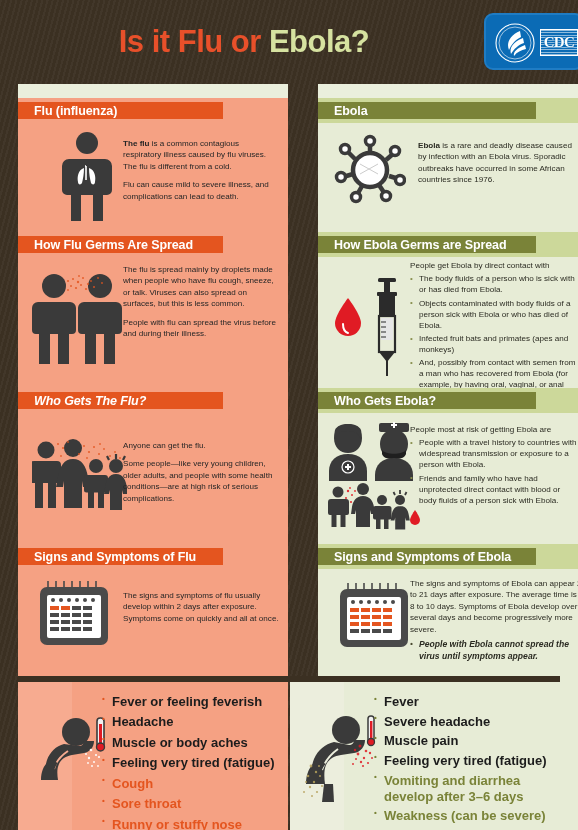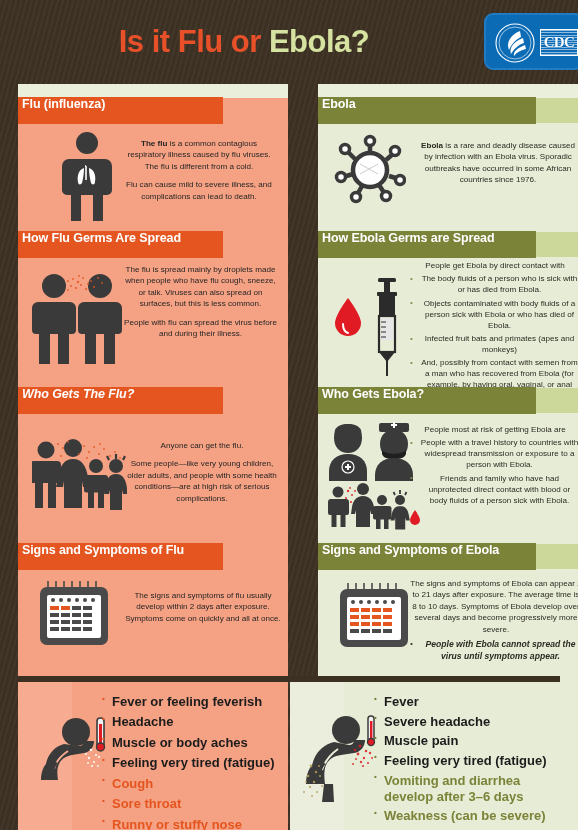--- a/index.html
+++ b/index.html
@@ -73,33 +73,33 @@
     position: absolute; left: 0; top: 0; width: 100%; height: 14px;
   }
   .col-left  .top-sliver { background: #eaefdc; }
   .col-right .top-sliver { background: #eaefdc; }
 
   .sec-bar {
     position: absolute; left: 0; height: 25px; width: 100%;
     display: flex; align-items: center;
   }
   .sec-bar .bar-fill {
-    height: 27px; display: flex; align-items: flex-start;
-    padding-left: 4px;
+    height: 17px; display: flex; align-items: center;
+    padding-left: 16px;
   }
   .col-left .sec-bar { background: #f5a183; }
   .col-left .sec-bar .bar-fill { background: #e4551f; width: 205px; }
   .col-right .sec-bar { background: #ccd89a; }
   .col-right .sec-bar .bar-fill { background: #7a8338; width: 218px; }
   .sec-bar .bar-label {
     color: #ffffff; font-size: 12.5px; font-weight: bold;
     letter-spacing: -0.1px; white-space: nowrap;
   }
 
-  .sec-body { position: absolute; left: 0; width: 100%; text-align: center; }
+  .sec-body { position: absolute; left: 0; width: 100%; }
 
   .body-text {
     font-size: 8.1px; line-height: 1.42; color: #262626;
   }
   .col-right .body-text { color: #2b2b22; }
   .body-text p { margin-bottom: 7px; }
   .body-text b { font-weight: bold; }
 
   ul.bul { list-style: none; margin: 3px 0 0 0; }
   ul.bul li {

